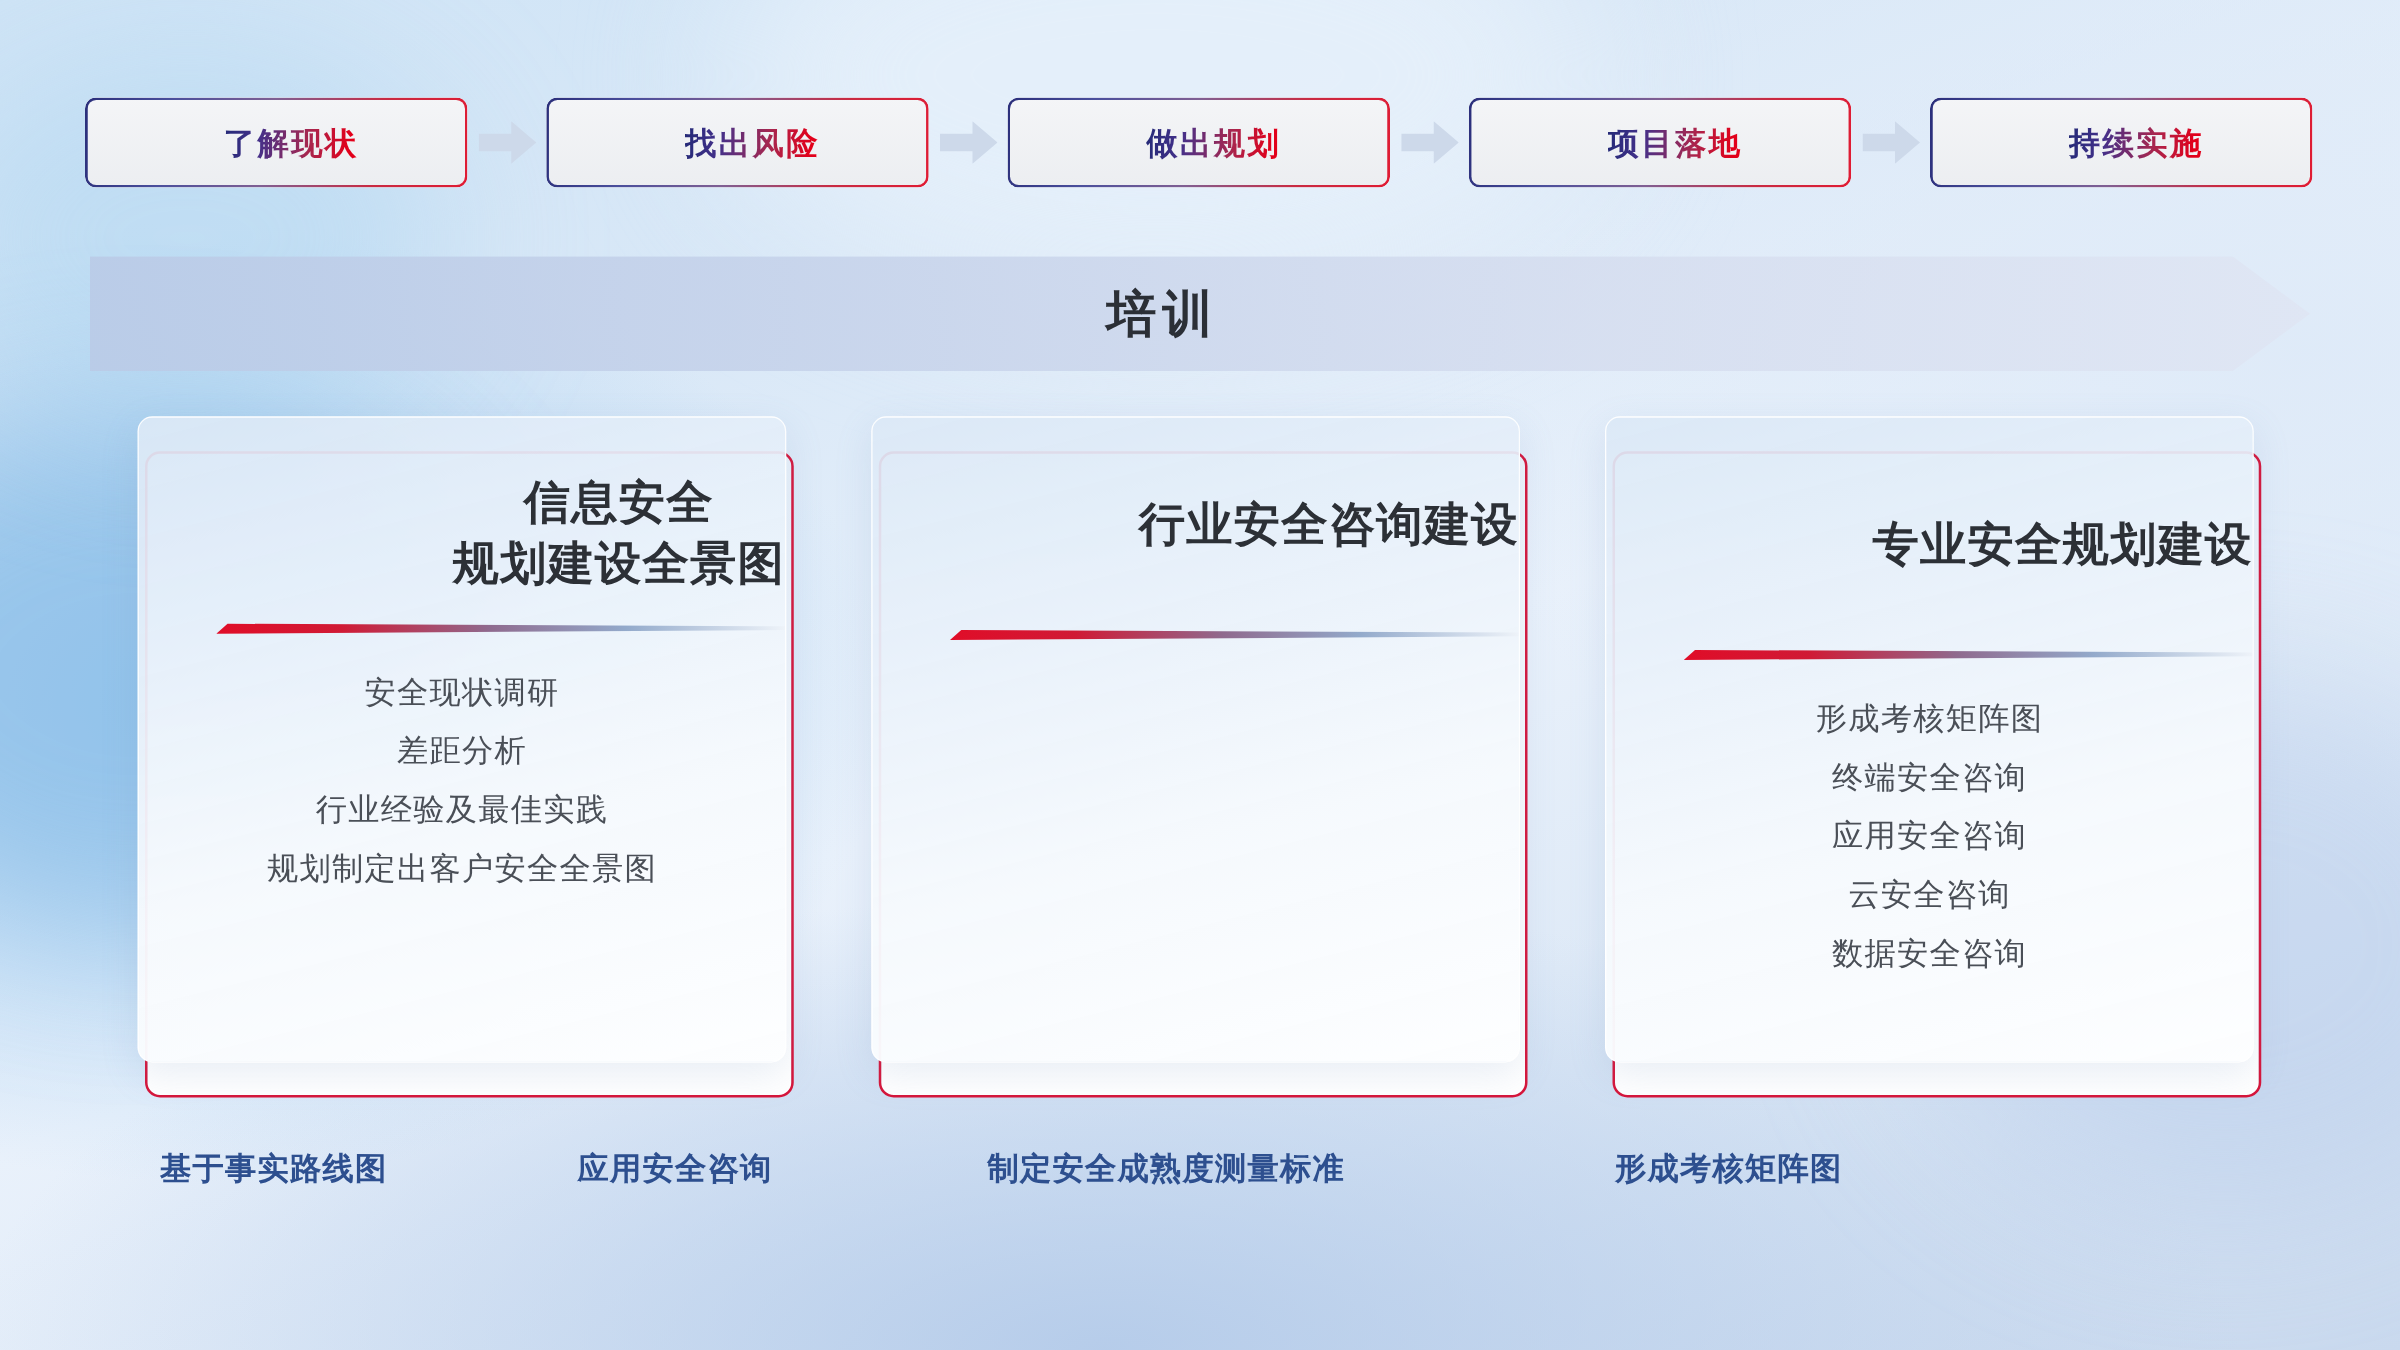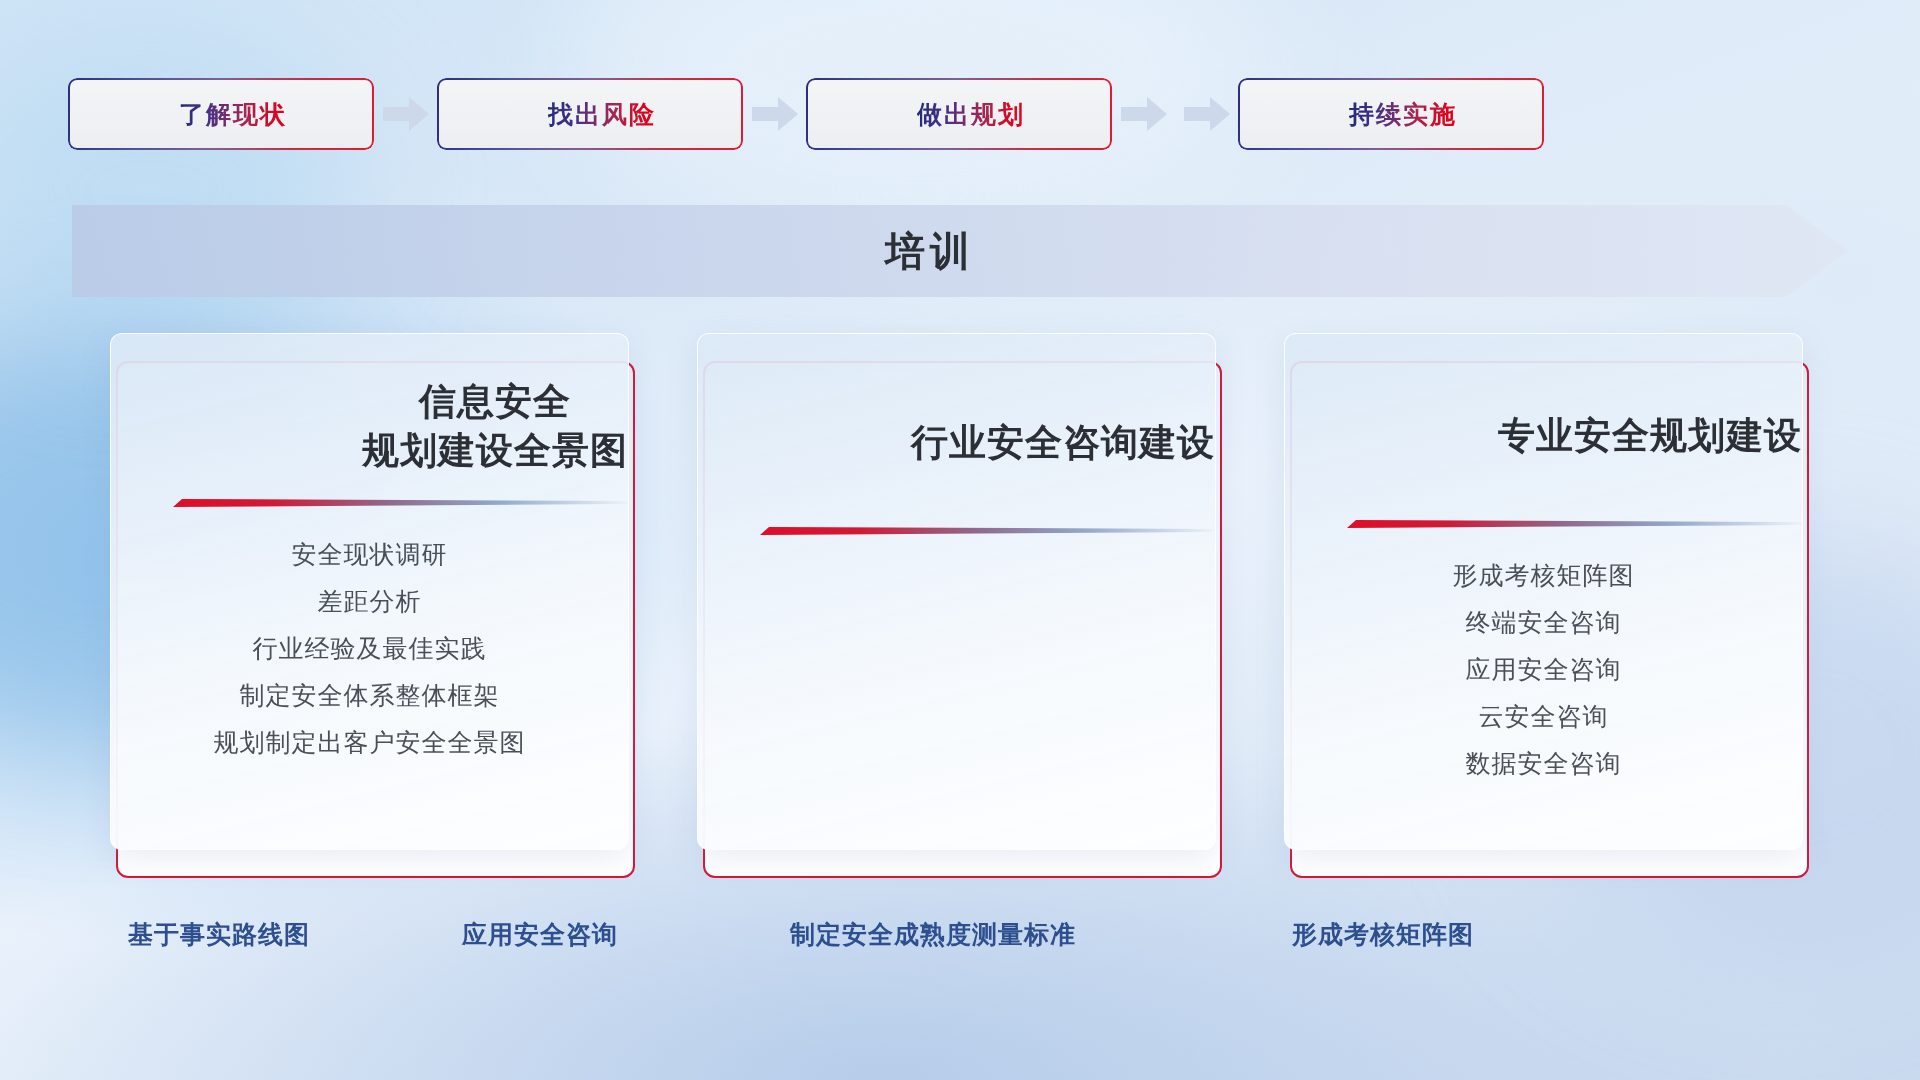--- a/index.html
+++ b/index.html
@@ -173,20 +173,23 @@
 
   <div class="step">
     <span class="step-label">做出规划</span>
   </div>
   <div class="step-arrow">
     <svg width="46" height="34" viewBox="0 0 46 34">
         <path d="M0 10 H26 V0 L46 17 L26 34 V24 H0 Z" fill="#cdd9ea"></path>
       </svg>
   </div>
 
+  <div class="step">
+    <span class="step-label">项目落地</span>
+  </div>
   <div class="step-arrow">
     <svg width="46" height="34" viewBox="0 0 46 34">
         <path d="M0 10 H26 V0 L46 17 L26 34 V24 H0 Z" fill="#cdd9ea"></path>
       </svg>
   </div>
 
   <div class="step">
     <span class="step-label">持续实施</span>
   </div>
 </div>
@@ -214,30 +217,29 @@
               <stop offset="100%" stop-color="#eef3f9"></stop>
             </linearGradient>
           </defs>
           <path d="M0 11 L9 3 L455 5 L455 8 Z" fill="url(#dv0)"></path>
         </svg>
       </div>
       <ul class="card-list">
         <li>安全现状调研</li>
         <li>差距分析</li>
         <li>行业经验及最佳实践</li>
-        <li>制定安全体系整体框架</li>
         <li>规划制定出客户安全全景图</li>
       </ul>
     </div>
   </div>
 
   <div class="card-wrap">
     <div class="card-plate"></div>
     <div class="card">
-      <div class="card-title" style="margin-top:85px">行业安全咨询建设</div>
+      <div class="card-title" style="margin-top:62px">行业安全咨询建设</div>
       <div class="card-divider" style="margin-top:56px">
         <svg width="455" height="13" viewBox="0 0 455 13" preserveAspectRatio="none">
           <defs>
             <linearGradient id="dv1" x1="0" y1="0" x2="1" y2="0">
               <stop offset="0%" stop-color="#e00d28"></stop>
               <stop offset="22%" stop-color="#d01a35"></stop>
               <stop offset="48%" stop-color="#8f6a8e"></stop>
               <stop offset="72%" stop-color="#93aacb"></stop>
               <stop offset="100%" stop-color="#eef3f9"></stop>
             </linearGradient>

